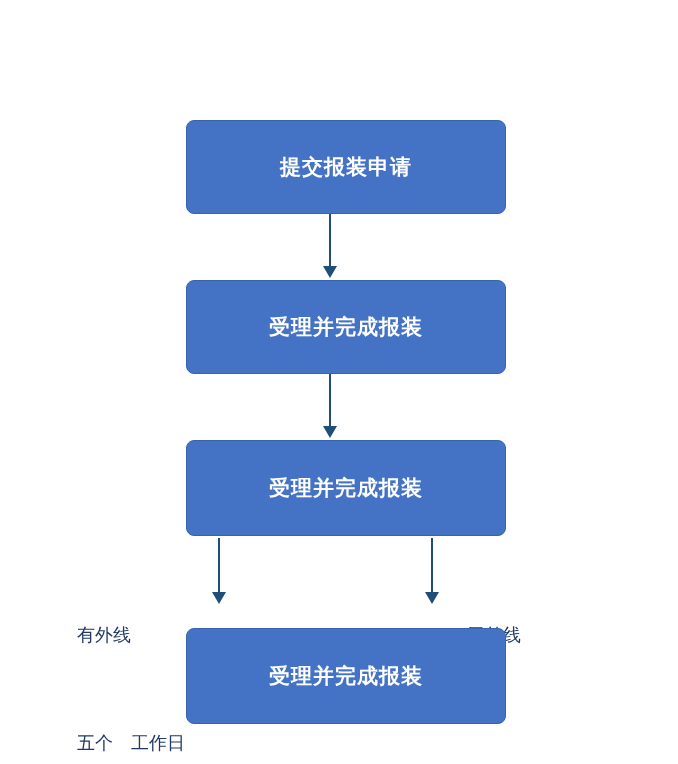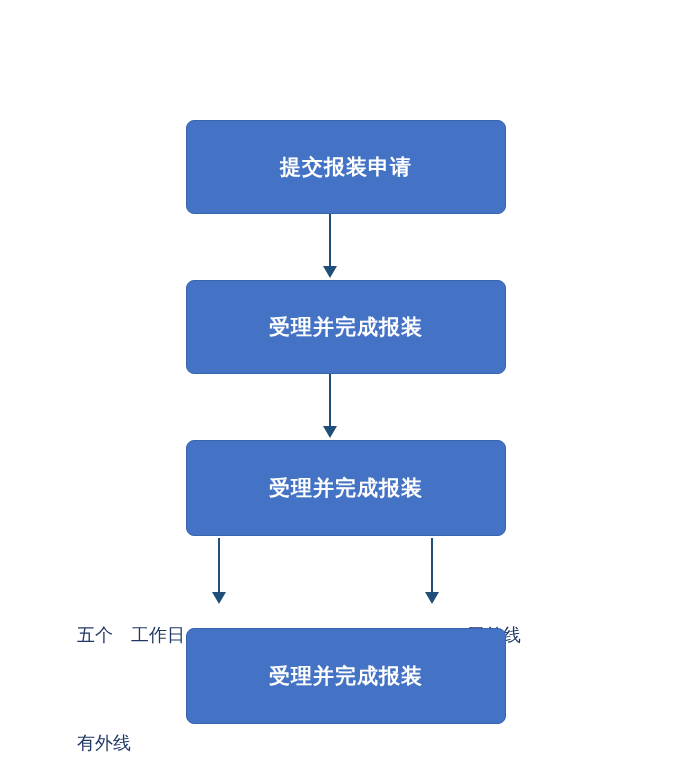--- a/index.html
+++ b/index.html
@@ -106,22 +106,22 @@
     <div class="line"></div>
     <div class="head"></div>
   </div>
 
   <div class="connector c-branch-right">
     <div class="line"></div>
     <div class="head"></div>
   </div>
 
   <div class="branch-label branch-label-left">
+    <div>有外线</div>
     <div>五个　工作日</div>
-    <div>有外线</div>
   </div>
 
   <div class="branch-label branch-label-right">
     <div>无外线</div>
   </div>
 
   <div class="node node4">
     <span class="node-label">受理并完成报装</span>
   </div>
 

